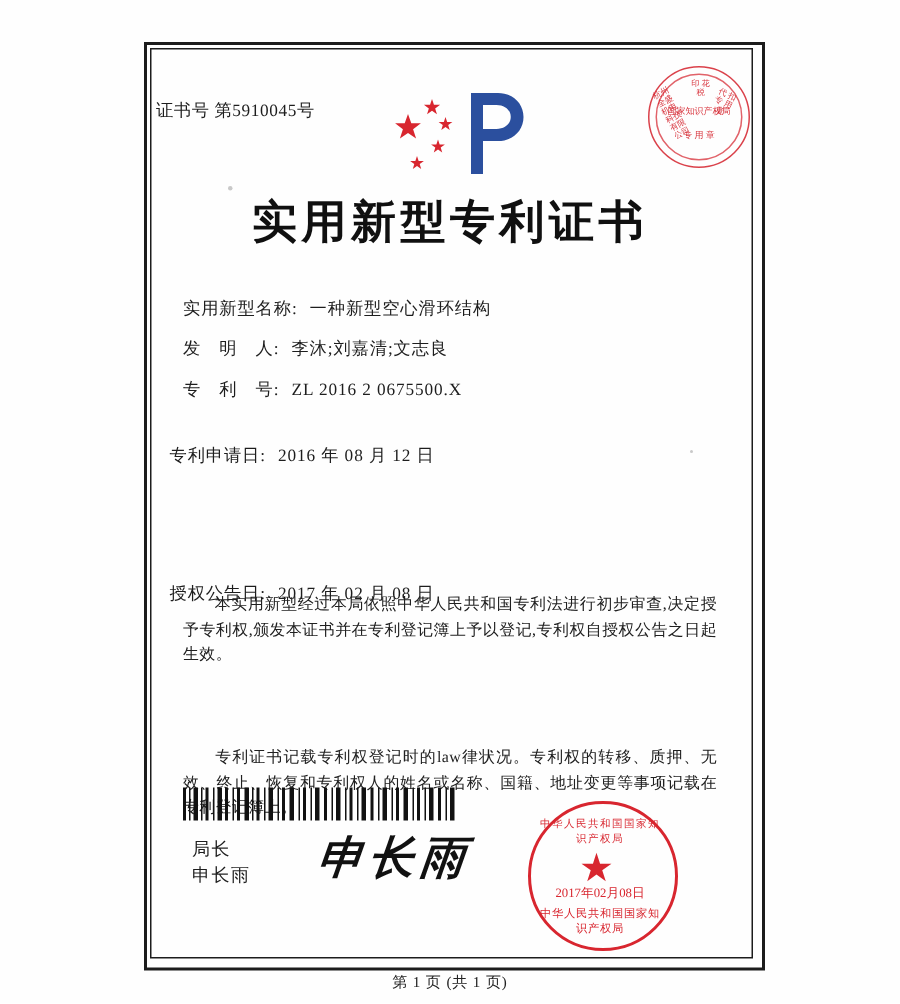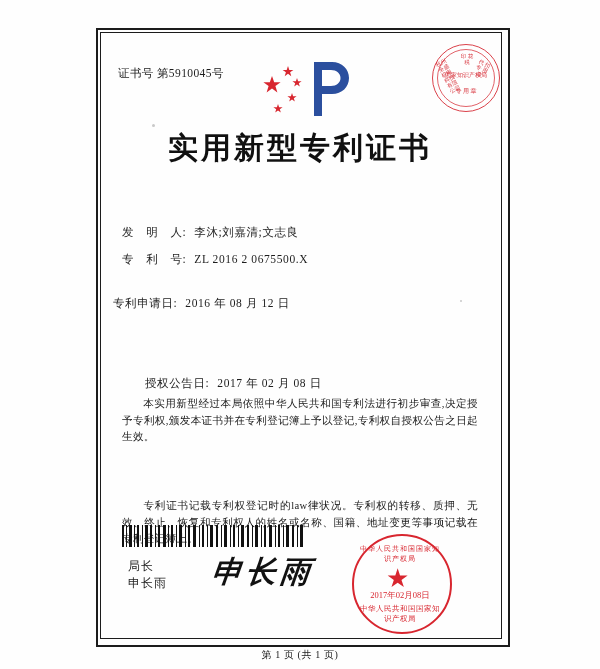--- a/index.html
+++ b/index.html
@@ -33,21 +33,21 @@
     left: 100px;
     top: 32px;
     width: 400px;
     height: 605px;
     border: 1px solid #1c1c1c;
   }
 
   
   .cert-no {
     position: absolute;
-    left: 118px;
+    left: 104px;
     top: 66px;
     font-size: 11.5px;
     letter-spacing: 0.4px;
     color: #1d1d1d;
   }
 
   
   .logo {
     position: absolute;
     left: 262px;
@@ -120,21 +120,21 @@
     white-space: nowrap;
   }
   .field .lbl { display: inline-block; }
   .field .val { display: inline-block; margin-left: 8px; }
 
   .f1 { left: 122px; top: 198px; }
   .f2 { left: 122px; top: 225px; }
   .f3 { left: 122px; top: 252px; }
   .f4 { left: 113px; top: 296px; }
   .f5 { left: 113px; top: 338px; }
-  .f6 { left: 113px; top: 376px; margin-left: 32px; }
+  .f6 { left: 113px; top: 388px; }
 
   
   .para {
     position: absolute;
     left: 122px;
     width: 356px;
     font-size: 10.6px;
     line-height: 16.5px;
     color: #202020;
     text-align: justify;
@@ -285,20 +285,23 @@
     <div class="ring2"></div>
     <div class="sealtxt st-a">杭州全盛机电科技有限公司</div>
     <div class="sealtxt st-b">印 花 税</div>
     <div class="sealtxt st-c">代 扣 专 用 章</div>
     <div class="sealtxt st-mid">国家知识产权局</div>
     <div class="sealtxt st-bot">专 用 章</div>
   </div>
 
   <div class="title">实用新型专利证书</div>
 
+  <div class="field f1">
+    <span class="lbl">实用新型名称:</span><span class="val">一种新型空心滑环结构</span>
+  </div>
   <div class="field f2">
     <span class="lbl">发　明　人:</span><span class="val">李沐;刘嘉清;文志良</span>
   </div>
   <div class="field f3">
     <span class="lbl">专　利　号:</span><span class="val">ZL 2016 2 0675500.X</span>
   </div>
   <div class="field f4">
     <span class="lbl">专利申请日:</span><span class="val">2016 年 08 月 12 日</span>
   </div>
   <div class="field f6">

